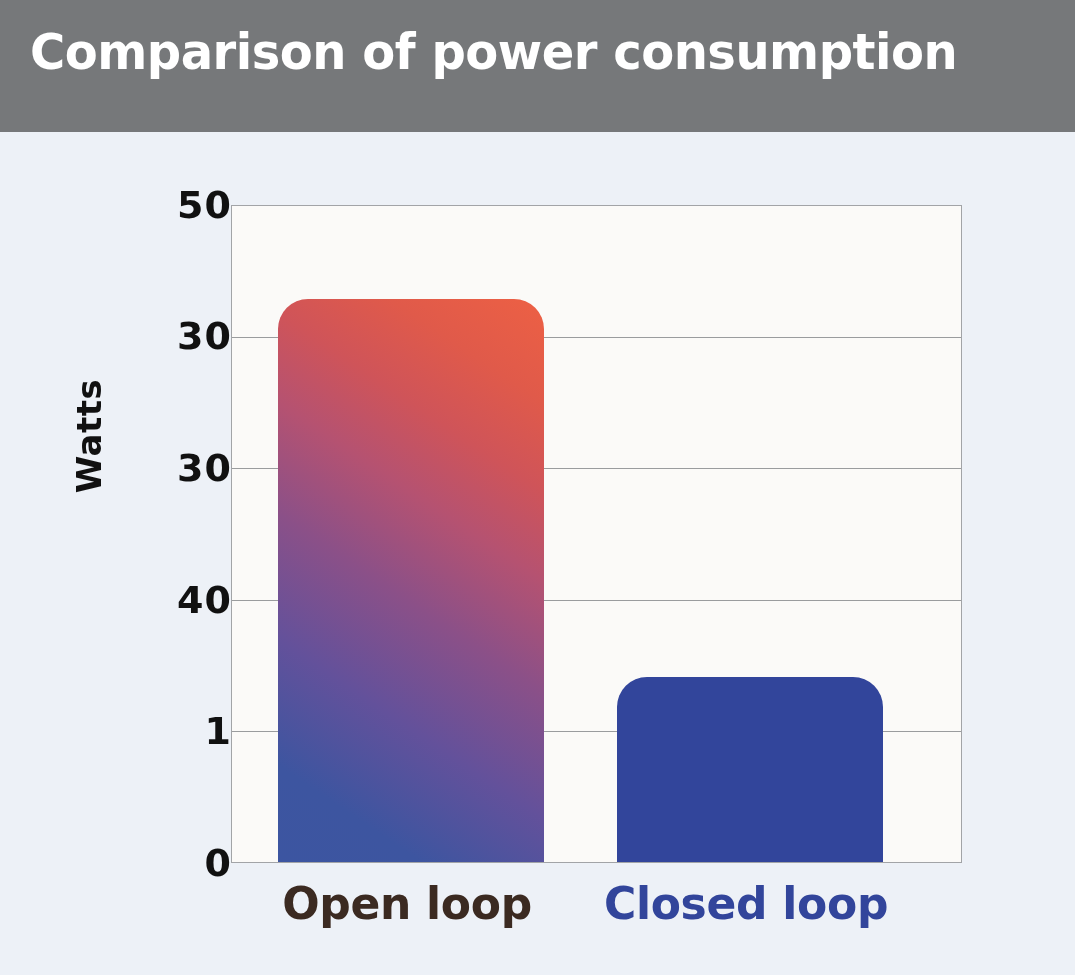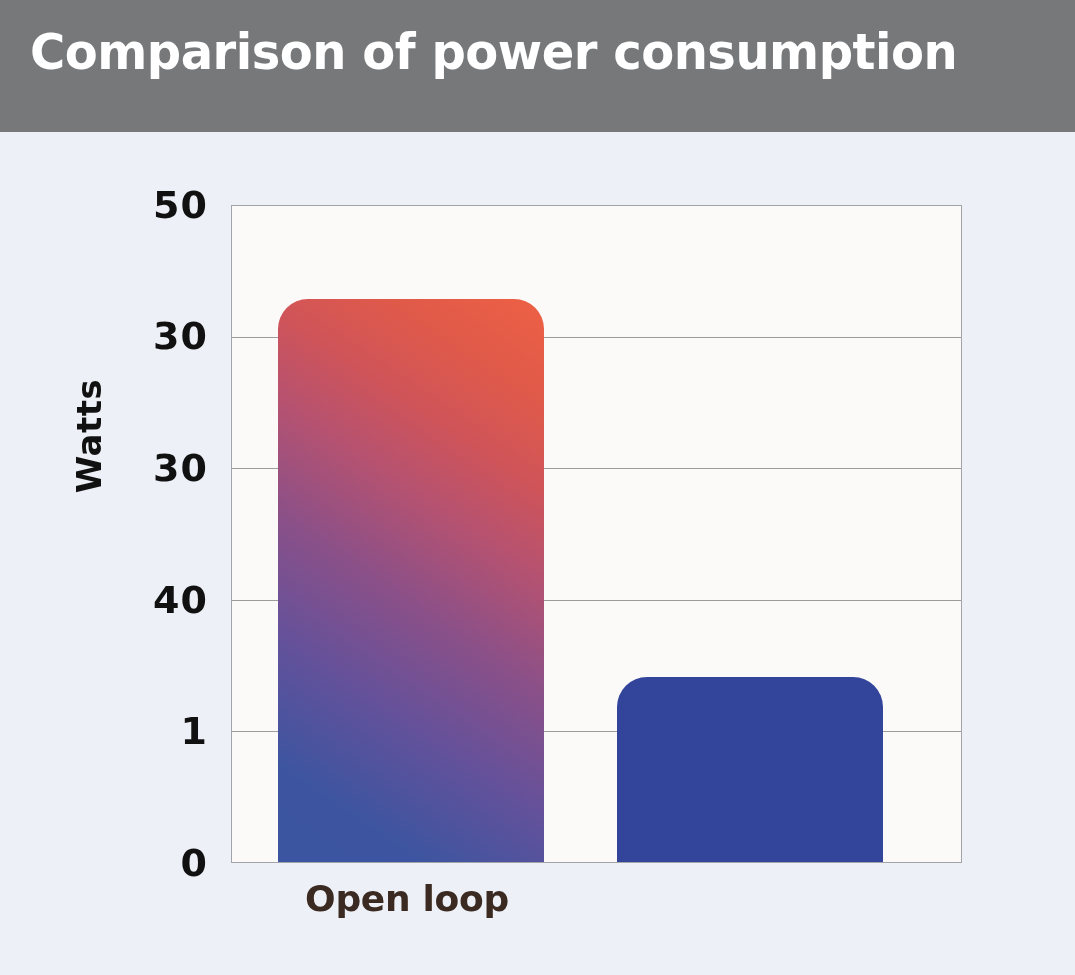--- a/index.html
+++ b/index.html
@@ -107,21 +107,21 @@
     font-family: "DejaVu Sans", sans-serif;
     font-size: 38px;
     font-weight: bold;
     color: #111111;
     line-height: 1;
     transform: translateY(-50%);
     letter-spacing: 1px;
   }
   .ytick-col {
     position: absolute;
-    left: 100px;
+    left: 124px;
     top: 0;
     width: 108px;
     height: 606px;
   }
 
   
   .ylabel {
     position: absolute;
     left: 52px;
     top: 300px;
@@ -135,21 +135,21 @@
     font-weight: bold;
     color: #111111;
     letter-spacing: 0.5px;
   }
 
   
   .xlabel {
     position: absolute;
     top: 762px;          
     font-family: "DejaVu Sans", sans-serif;
-    font-size: 36px;
+    font-size: 44px;
     font-weight: bold;
     text-align: center;
     letter-spacing: -0.3px;
     white-space: nowrap;
   }
   .xlabel-open {
     left: 247px;
     width: 320px;
     color: #3b2a21;
   }
@@ -184,14 +184,15 @@
     <div class="gridline" style="top: 131.2px;"></div>
     <div class="gridline" style="top: 262.4px;"></div>
     <div class="gridline" style="top: 393.6px;"></div>
     <div class="gridline" style="top: 524.8px;"></div>
 
     <div class="bar bar-open" style="height: 562.848px;"></div>
     <div class="bar bar-closed" style="height: 184.992px;"></div>
   </div>
 
   <div class="xlabel xlabel-open">Open loop</div>
+  <div class="xlabel xlabel-closed">Closed loop</div>
 
 </div>
 
 </body></html>

